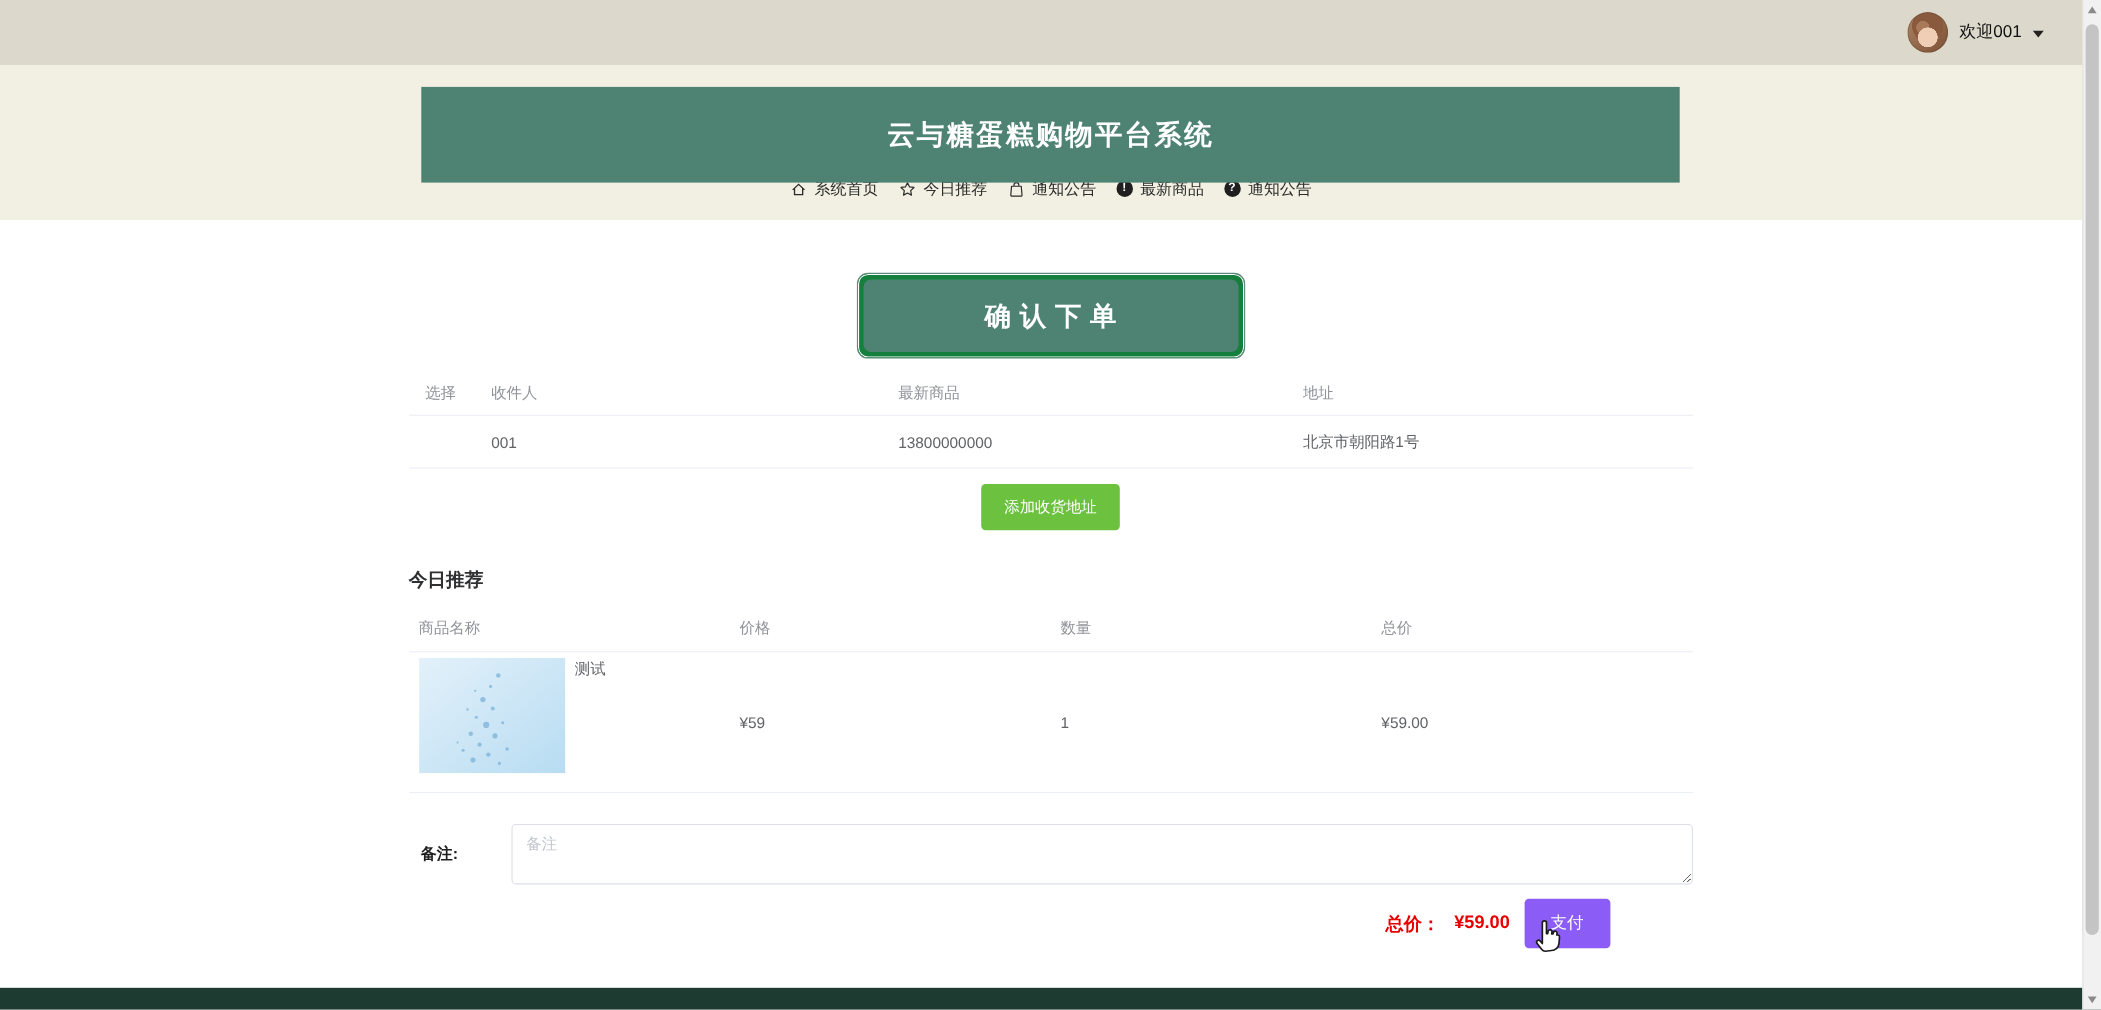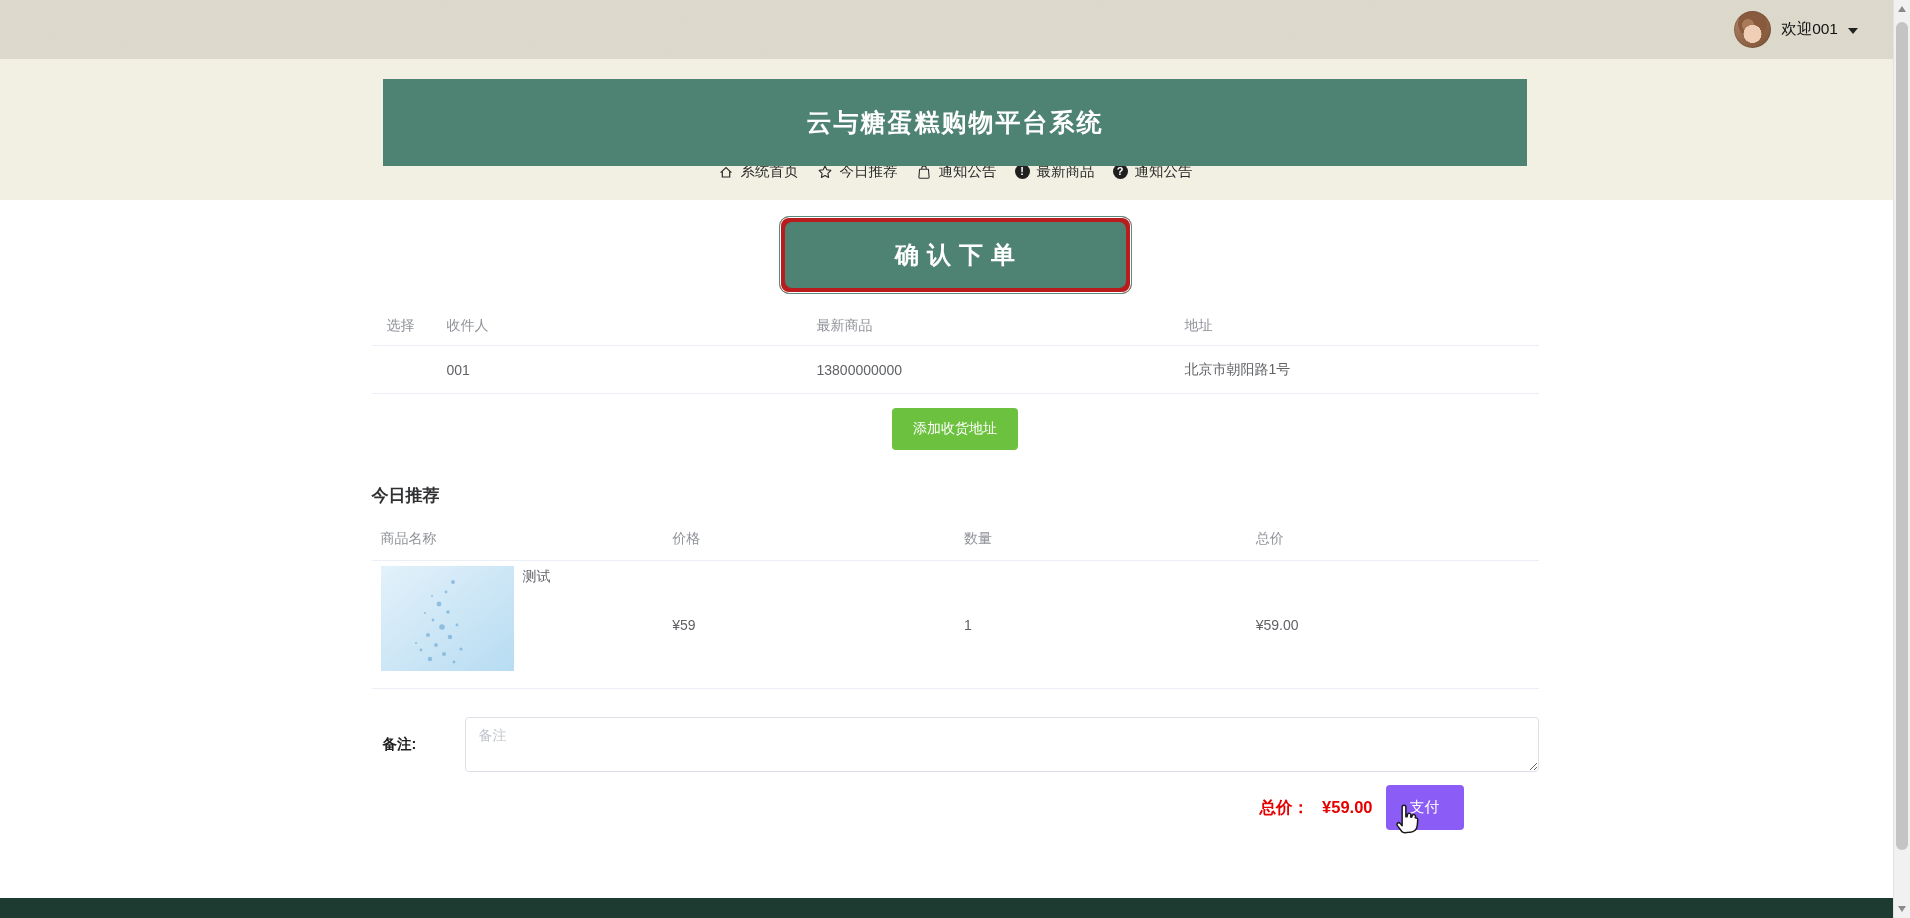--- a/index.html
+++ b/index.html
@@ -42,22 +42,22 @@
   .nav-item span.lbl { font-size:14.5px; color:#2b2b2b; }
   .nav-item svg { display:block; }
   .circle-icon {
     width:15px; height:15px; border-radius:50%; background:#1f1f1f; color:#fff;
     font-size:11px; font-weight:bold; display:flex; align-items:center; justify-content:center;
     line-height:1;
   }
   
   main { width:1167px; margin:0 auto; position:relative; }
   .confirm-wrap {
-    width:353px; margin:16px auto 0; border:1px solid #5d8a7c; border-radius:10px;
-    padding:5px; background:#b91c1c; box-shadow:0 0 0 1px #fff inset;
+    width:353px; margin:48px auto 0; border:1px solid #5d8a7c; border-radius:10px;
+    padding:5px; background:#15803d; box-shadow:0 0 0 1px #fff inset;
   }
   .confirm-inner {
     height:66px; background:#4e8273; border-radius:7px;
     display:flex; align-items:center; justify-content:center;
   }
   .confirm-inner span { color:#fff; font-size:24px; font-weight:bold; letter-spacing:8px; padding-left:8px; }
   h3.section-heading { font-size:17px; font-weight:bold; color:#303133; margin-top:34px; }
   
   .addr-header, .addr-row {
     display:grid; grid-template-columns:60px 370px 368px 1fr; align-items:center;

